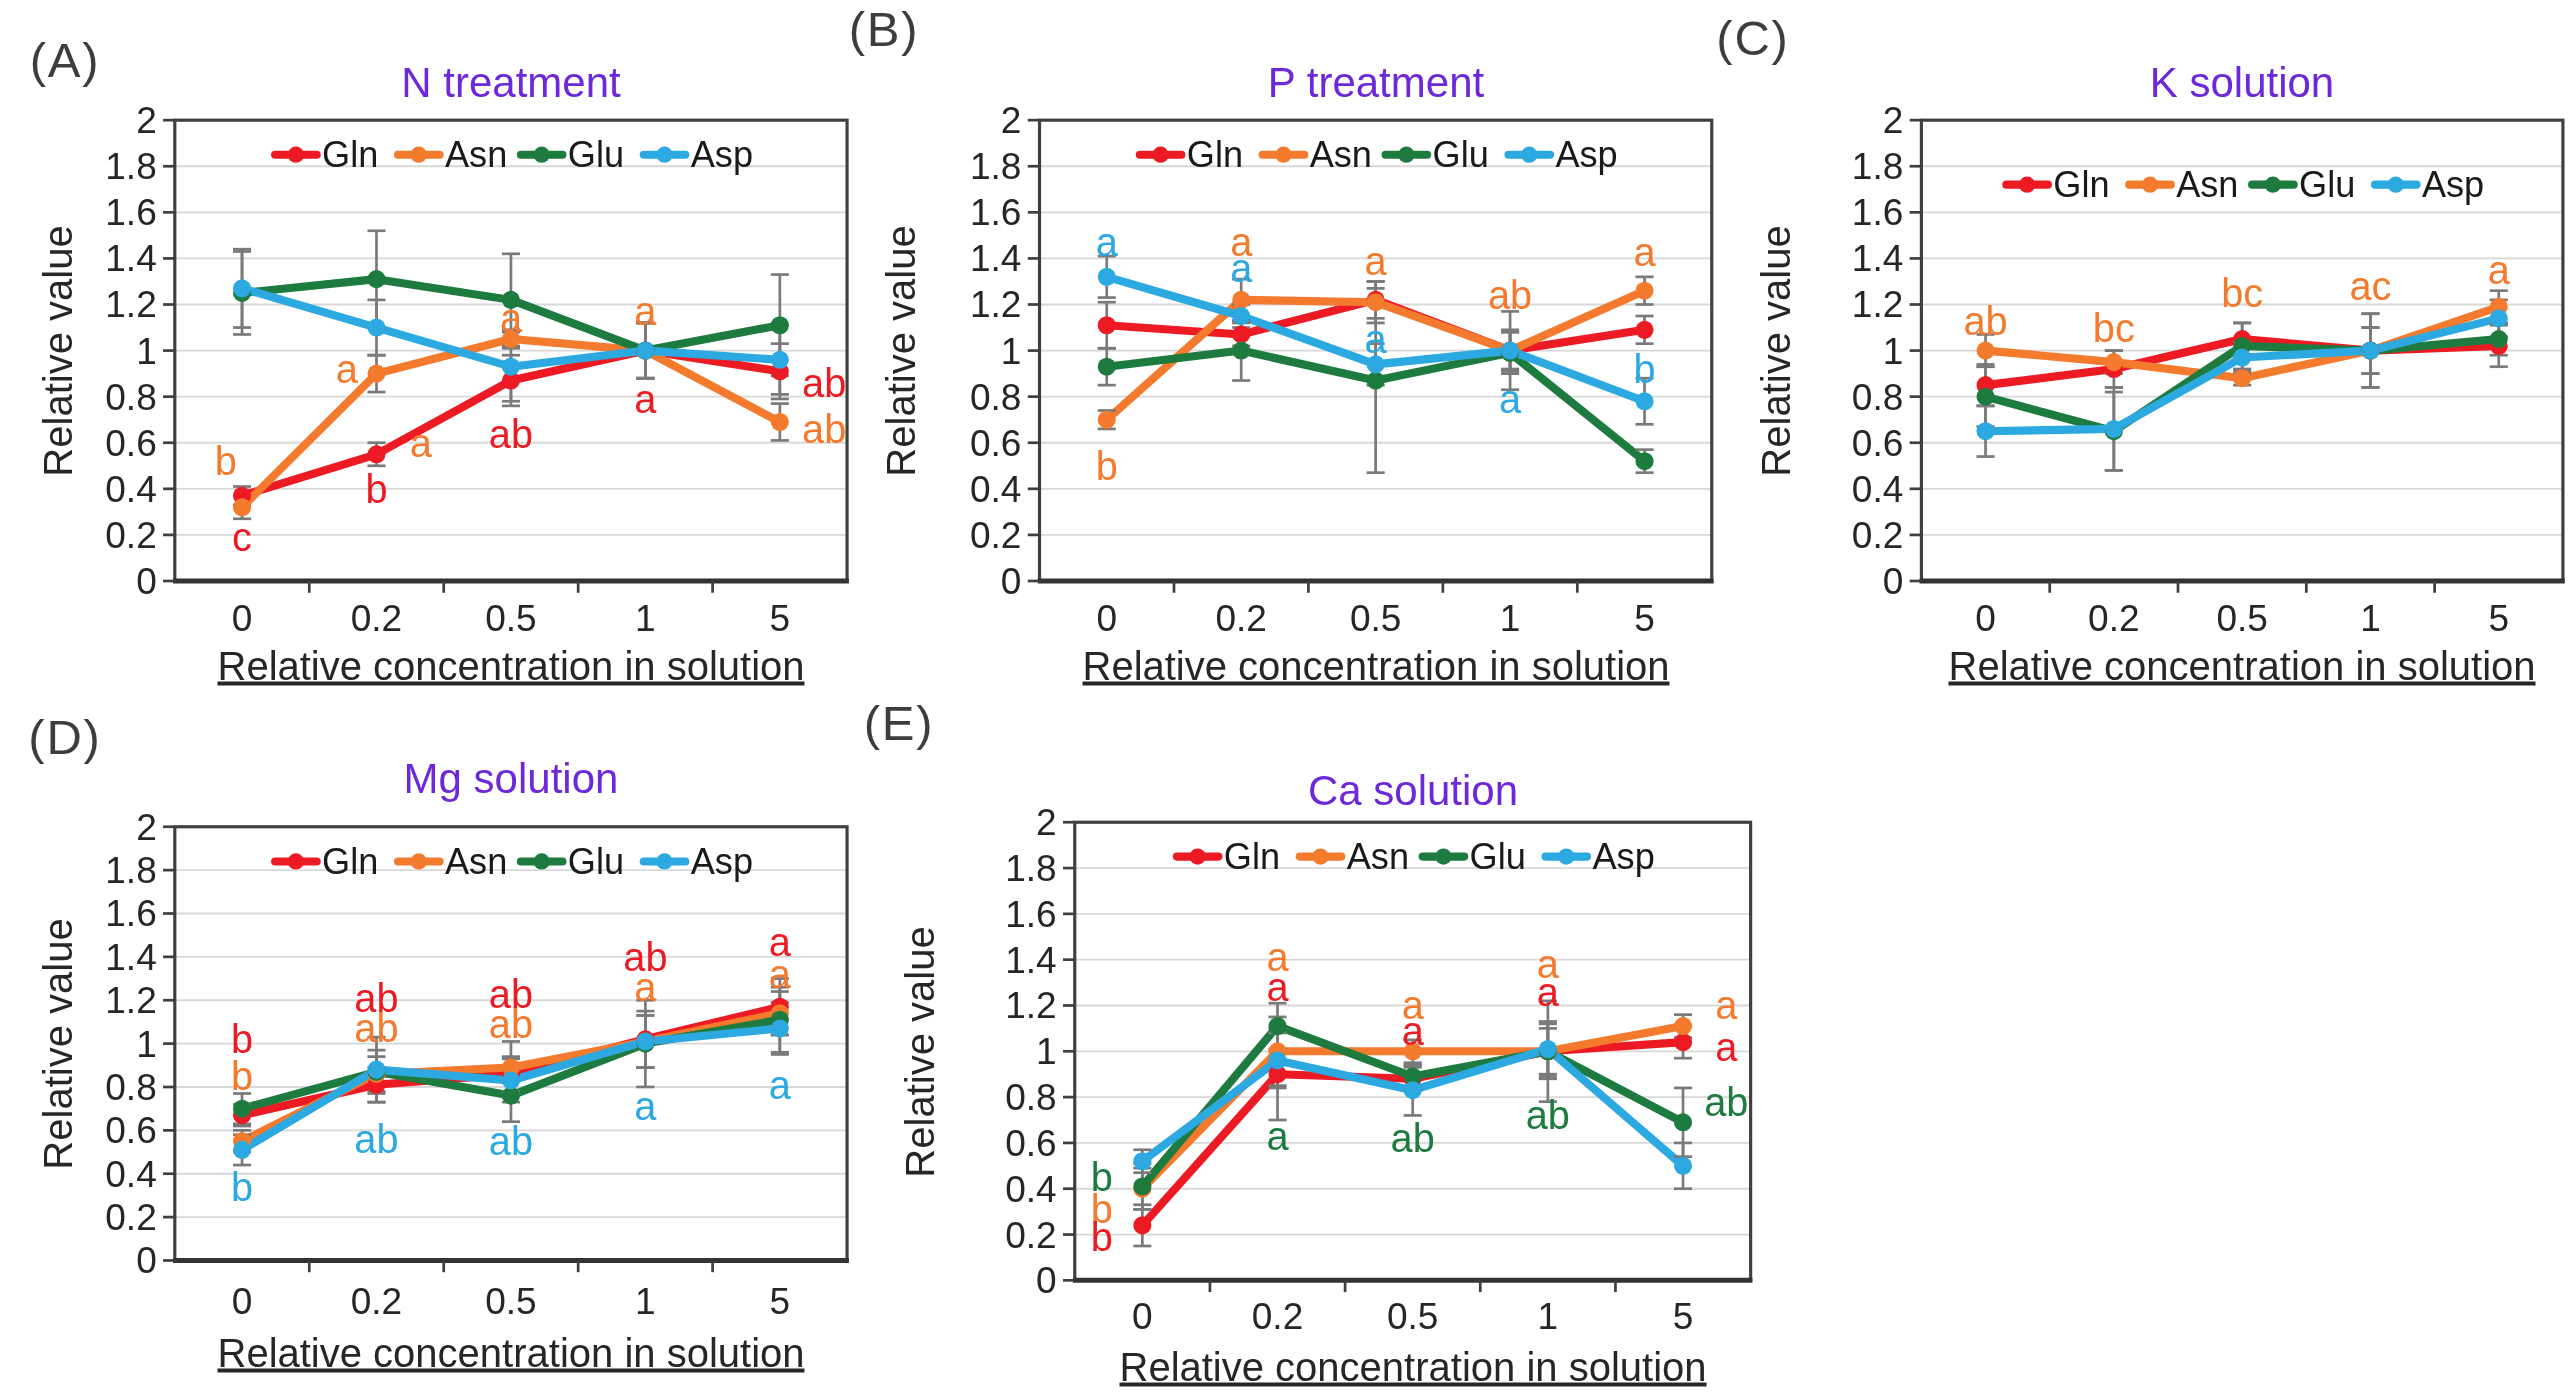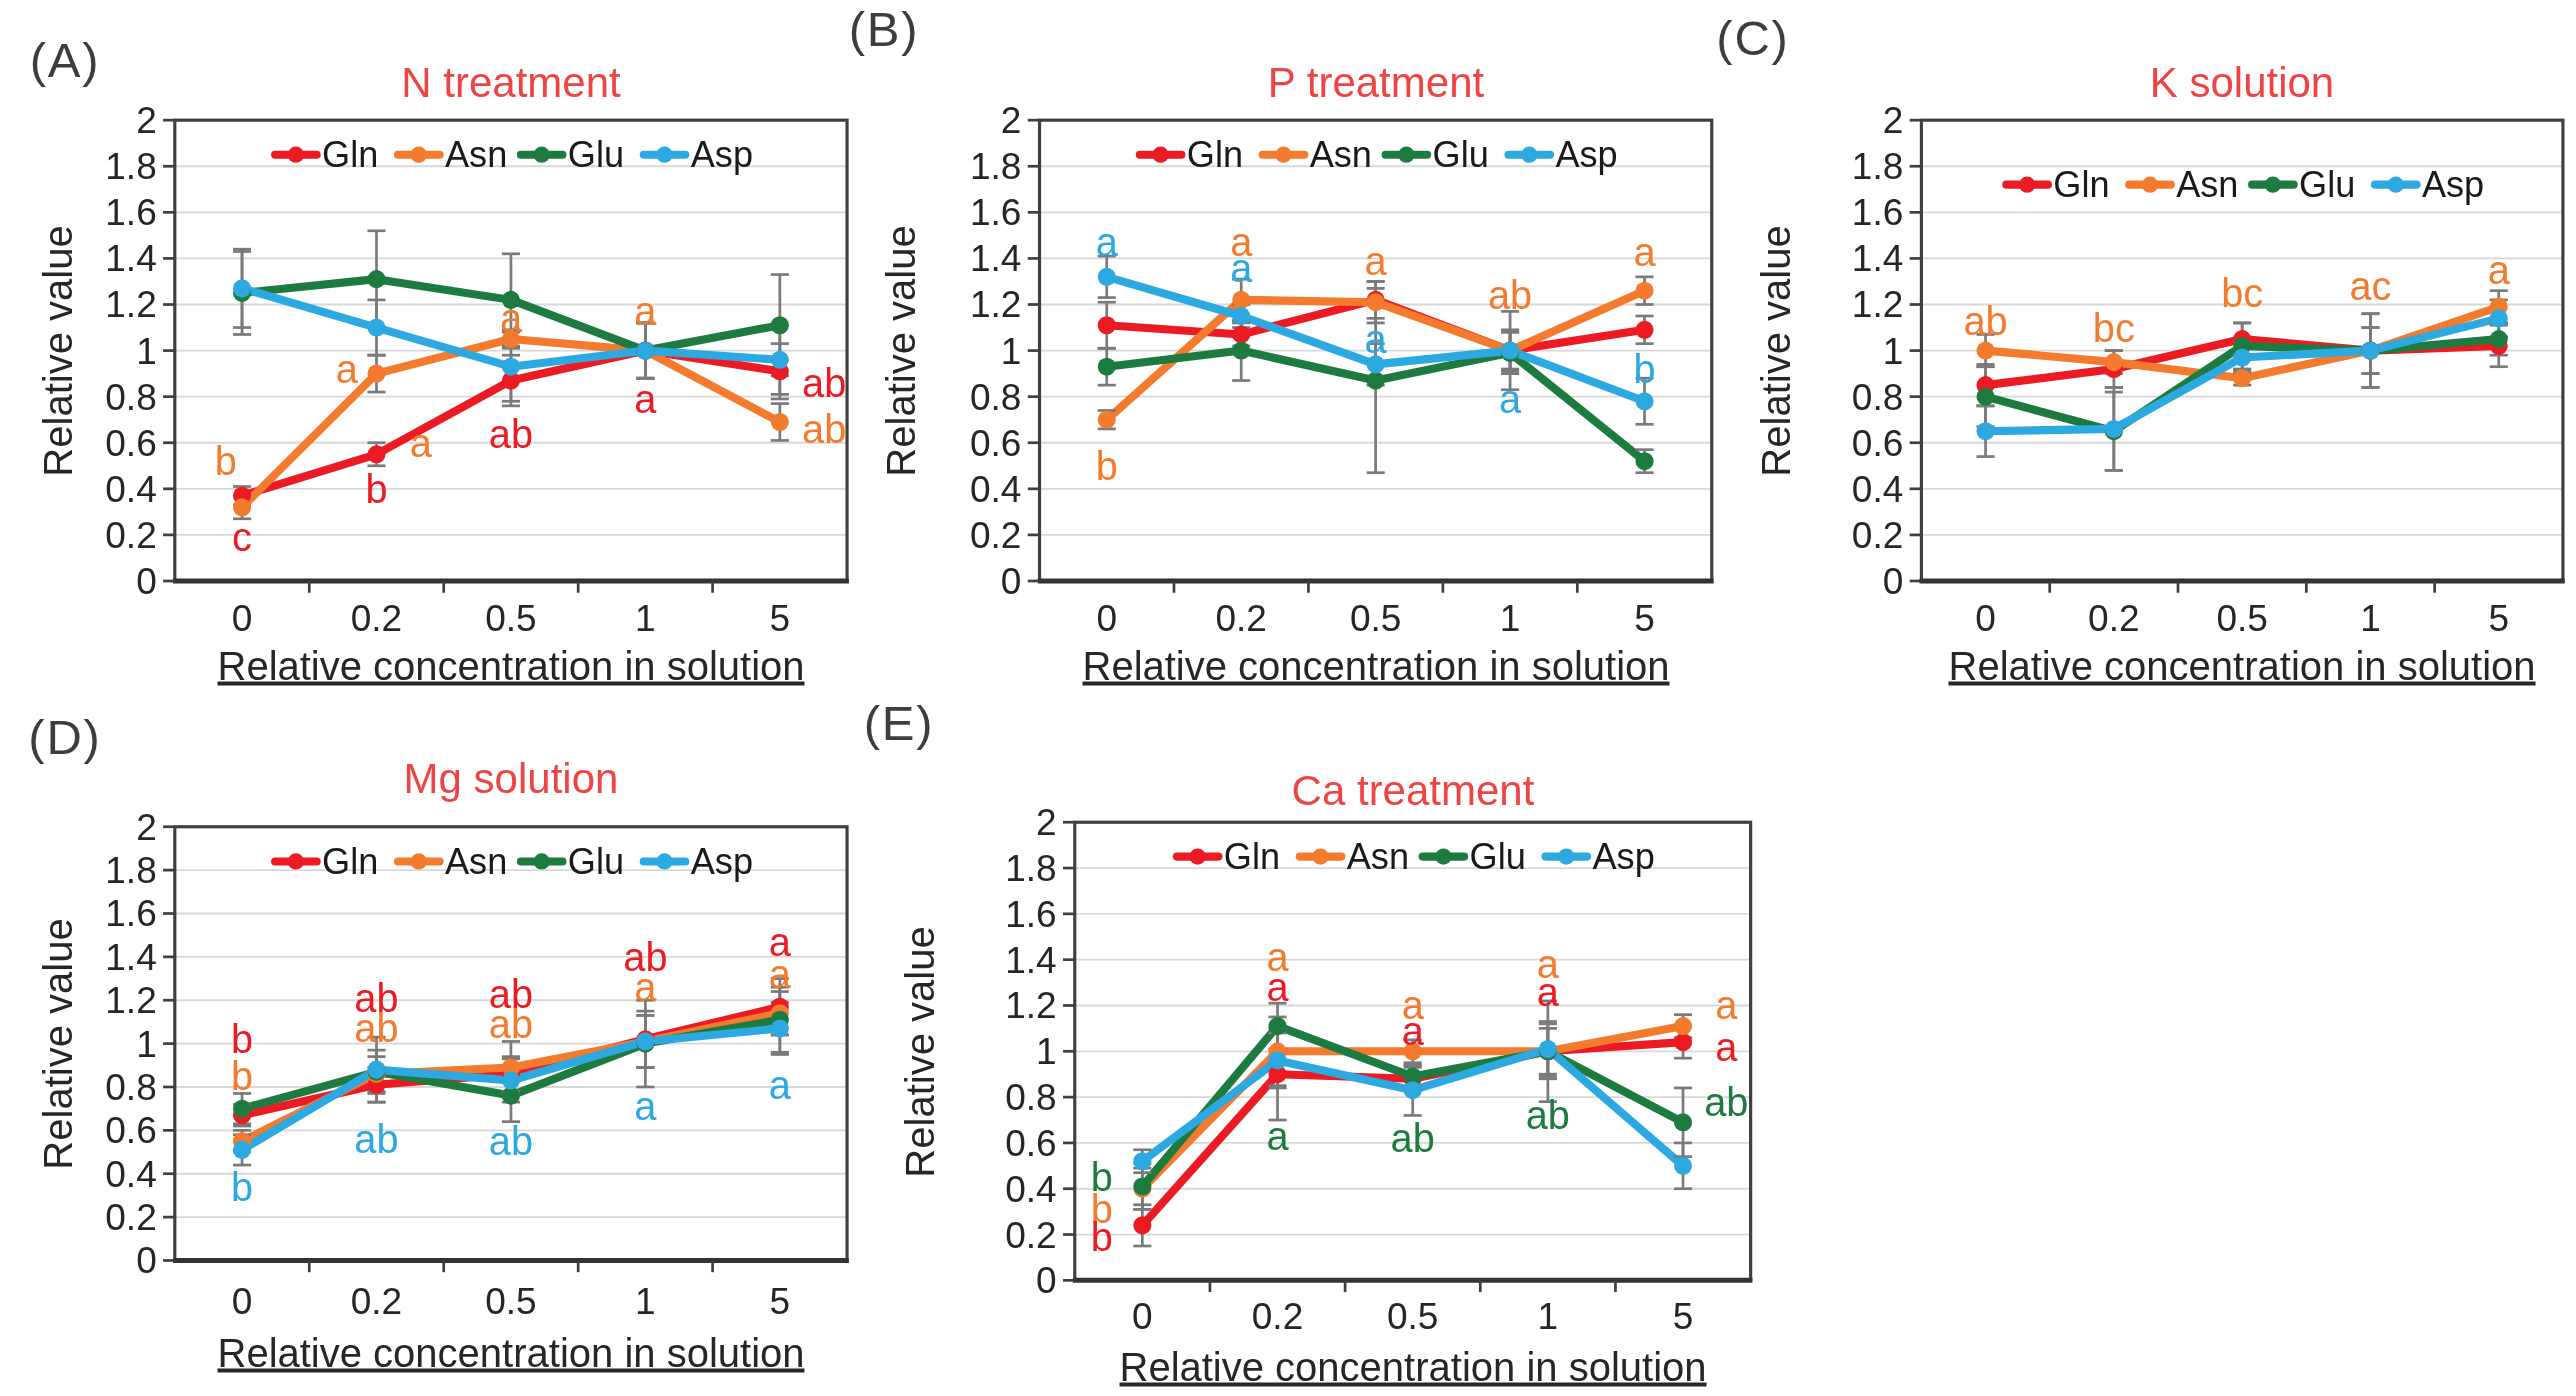--- a/index.html
+++ b/index.html
@@ -2,21 +2,21 @@
 <html style="font-size:14.5px"><head>
 <meta charset="utf-8">
 <style>
   html,body{margin:0;padding:0;background:#ffffff;}
   #figure{position:relative;width:2576px;height:1396px;background:#ffffff;overflow:hidden;
           font-family:"Liberation Sans",sans-serif;}
   #plots{position:absolute;left:0;top:0;}
   .t{position:absolute;white-space:nowrap;color:#262626;transform:translate(-50%,-50%);
      font-family:"Liberation Sans",sans-serif;}
   .tag{font-size:49px;color:#3d3d3d;font-weight:400;letter-spacing:1.8px;}
-  .title{font-size:42px;color:#ef4444;font-weight:400;}
+  .title{font-size:42px;color:#6d28d9;font-weight:400;}
   .ytitle{font-size:40px;transform:translate(-50%,-50%) rotate(-90deg);}
   .xtitle{font-size:40px;text-decoration:underline;}
 </style>
 </head>
 <body>
 
 <div id="figure">
   <svg id="plots" width="2576" height="1396" viewBox="0 0 2850 1545">
       <g>
         <g>
@@ -930,17 +930,17 @@
   <div class="t title" style="left: 2242px; top: 83px;">K solution</div>
   <div class="t ytitle" style="left: 1776px; top: 351px;">Relative value</div>
   <div class="t xtitle" style="left: 2242px; top: 666px;">Relative concentration in solution</div>
 
   <div class="t tag" style="left: 65px; top: 737px;">(D)</div>
   <div class="t title" style="left: 511px; top: 779px;">Mg solution</div>
   <div class="t ytitle" style="left: 58px; top: 1044px;">Relative value</div>
   <div class="t xtitle" style="left: 511px; top: 1353px;">Relative concentration in solution</div>
 
   <div class="t tag" style="left: 899px; top: 723px;">(E)</div>
-  <div class="t title" style="left: 1413px; top: 791px;">Ca treatment</div>
+  <div class="t title" style="left: 1413px; top: 791px;">Ca solution</div>
   <div class="t ytitle" style="left: 920px; top: 1052px;">Relative value</div>
   <div class="t xtitle" style="left: 1413px; top: 1367px;">Relative concentration in solution</div>
 </div>
 
 
 </body></html>

